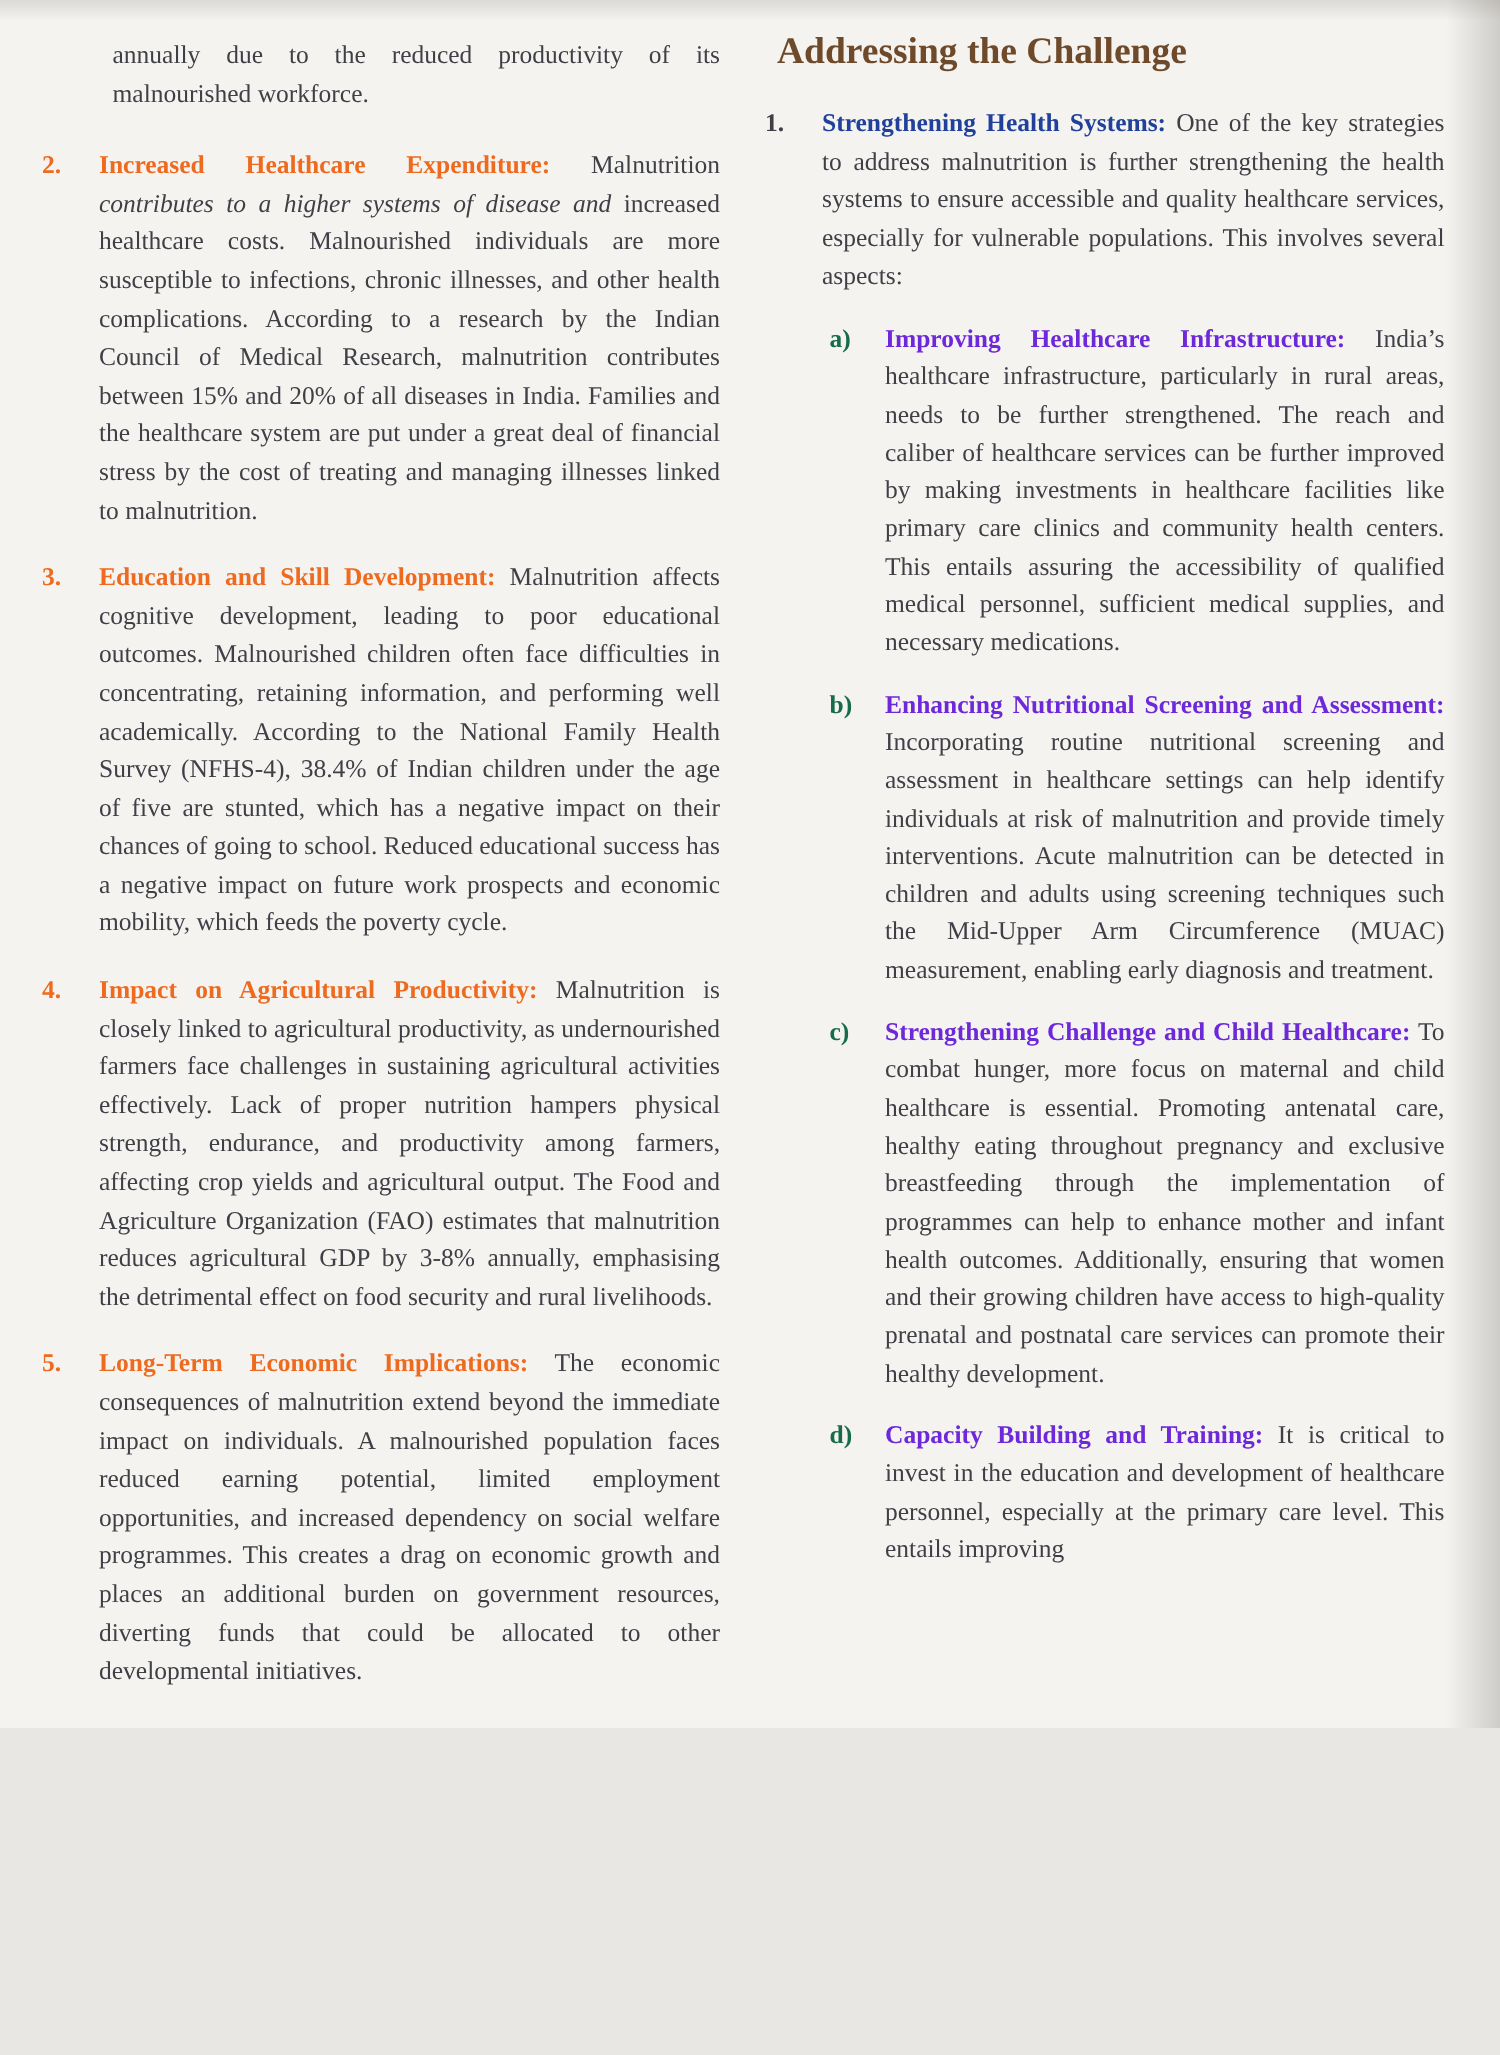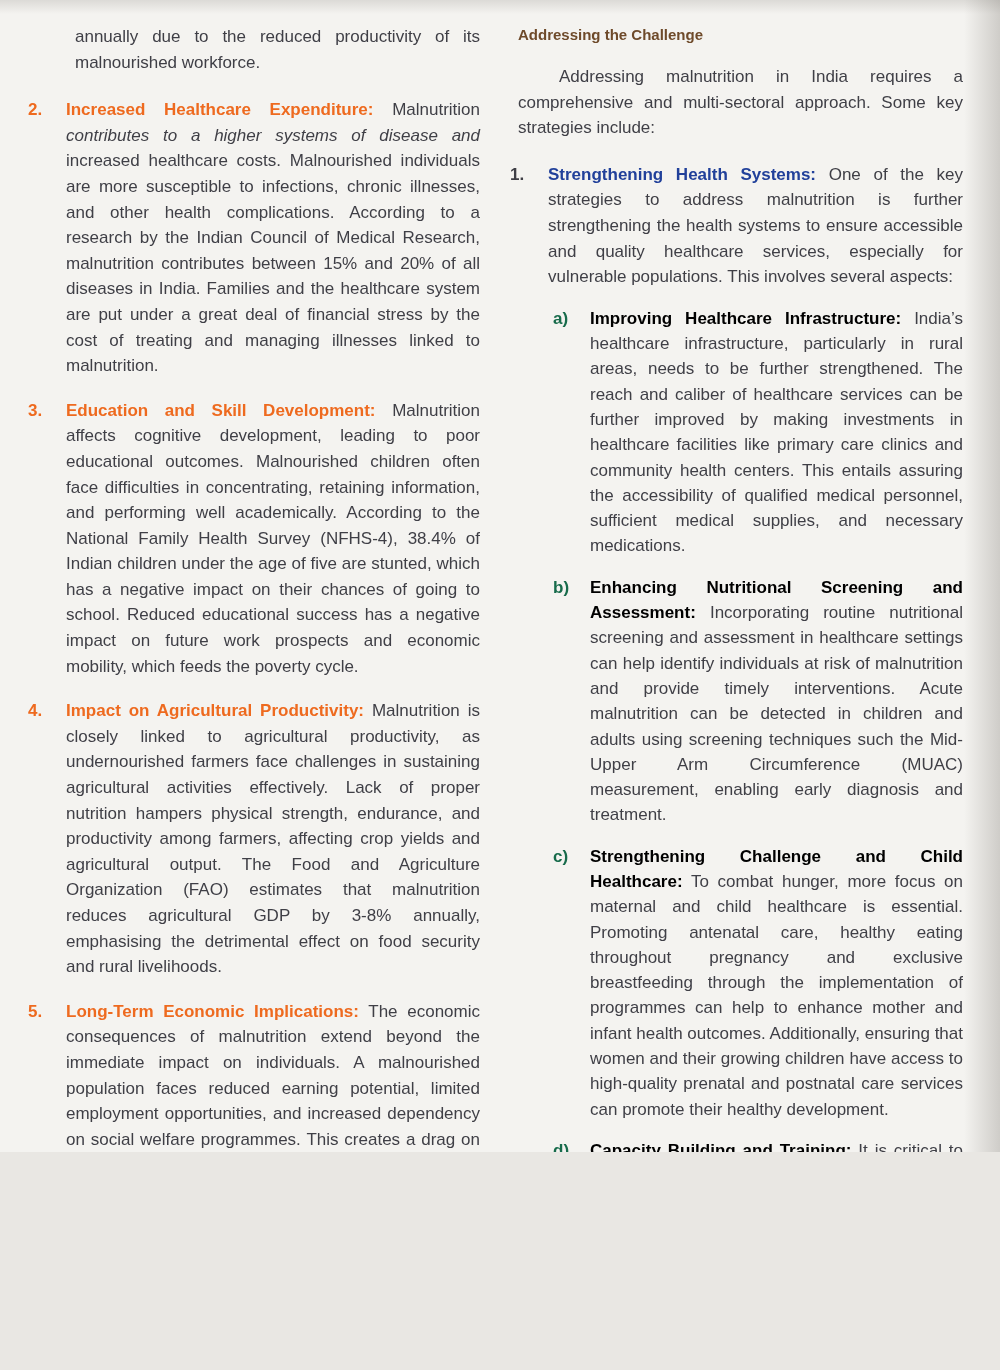--- a/index.html
+++ b/index.html
@@ -5,20 +5,21 @@
   html,body{margin:0;padding:0;}
   body{
     width:1000px;height:1370px;
     font-family:"Liberation Sans","DejaVu Sans",sans-serif;
     background:#e9e7e3;
   }
   .page{
     position:relative;width:1000px;height:1152px;overflow:hidden;
     background:#f4f3f0;
     color:#3f3f46;
+    font-family:Liberation Serif, serif;
   }
   
   .page::after{
     content:"";position:absolute;top:0;right:0;bottom:0;width:36px;
     background:linear-gradient(to right, rgba(110,105,98,0), rgba(110,105,98,0.28));
     pointer-events:none;
   }
   .page::before{
     content:"";position:absolute;top:0;left:0;right:0;height:14px;
     background:linear-gradient(to bottom, rgba(110,105,98,0.18), rgba(110,105,98,0));
@@ -34,25 +35,25 @@
     color:#3f3f46;
   }
   .continuation{margin-left:47px;margin-bottom:22px;}
 
   .item{position:relative;padding-left:38px;margin-top:19px;}
   .item .num{
     position:absolute;left:0;top:0;font-weight:bold;font-size:17px;line-height:25.6px;
   }
   .orange{color:#ee6a1f;}
   .blue{color:#21409a;margin-top:42px;}
-  .green{color:#000000;}
+  .green{color:#6d28d9;}
   b.head{font-weight:bold;}
 
   .section-heading{
-    font-size:15px;font-weight:bold;color:#6e4a2a;margin:6px 0 16px 8px;
+    font-size:25px;font-weight:bold;color:#6e4a2a;margin:6px 0 16px 8px;
     line-height:26px;
   }
   .intro{margin-left:8px;text-indent:41px;}
 
   .num-item{position:relative;padding-left:38px;margin-top:21px;}
   .num-item .num{position:absolute;left:0;top:0;font-weight:bold;font-size:17px;line-height:25.6px;color:#3f3f46;}
 
   .sub-item{position:relative;margin-left:43px;padding-left:37px;margin-top:16px;}
   .sub-item .letter{
     position:absolute;left:0;top:0;font-weight:bold;font-size:17px;line-height:25.3px;color:#176b4b;
@@ -109,21 +110,20 @@
         <b class="head orange">Long-Term Economic Implications:</b>
         <span>The economic consequences of malnutrition extend beyond the immediate impact on individuals. A malnourished population faces reduced earning potential, limited employment opportunities, and increased dependency on social welfare programmes. This creates a drag on economic growth and places an additional burden on government resources, diverting funds that could be allocated to other developmental initiatives.</span>
       </p>
     </div>
   </div>
 
   <div class="col col-right">
 
     <h2 class="section-heading">Addressing the Challenge</h2>
 
-    <p class="body-text intro">Addressing malnutrition in India requires a comprehensive and multi-sectoral approach. Some key strategies include:</p>
 
     <div class="num-item">
       <span class="num">1.</span>
       <p class="body-text">
         <b class="head blue">Strengthening Health Systems:</b>
         <span>One of the key strategies to address malnutrition is further strengthening the health systems to ensure accessible and quality healthcare services, especially for vulnerable populations. This involves several aspects:</span>
       </p>
     </div>
 
     <div class="sub-item">

